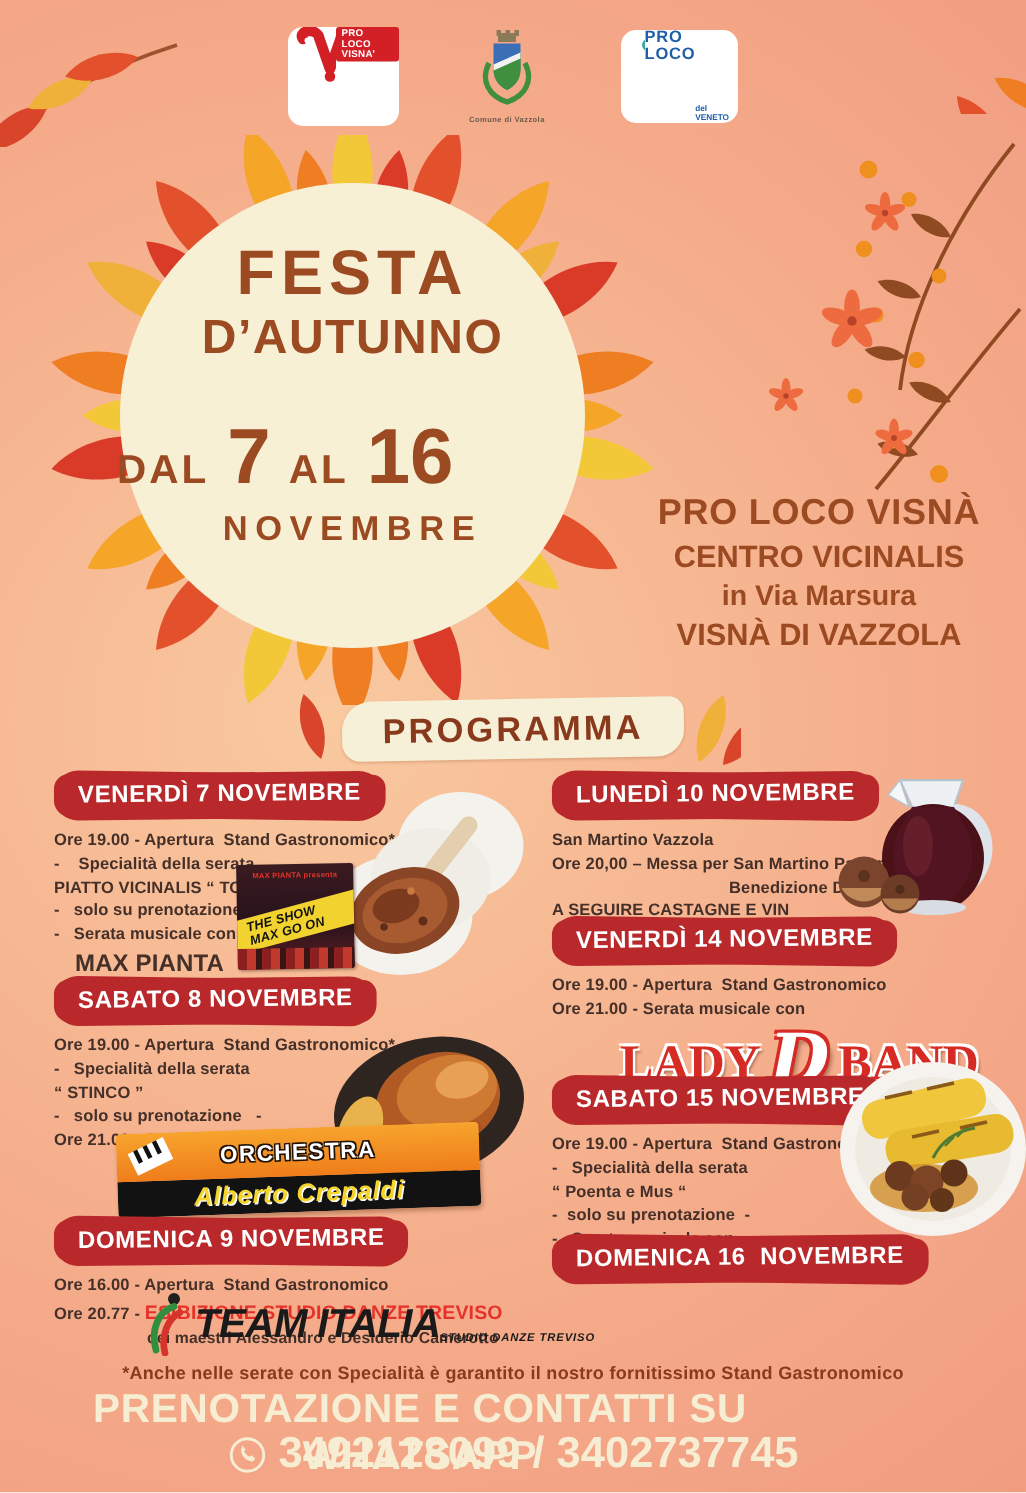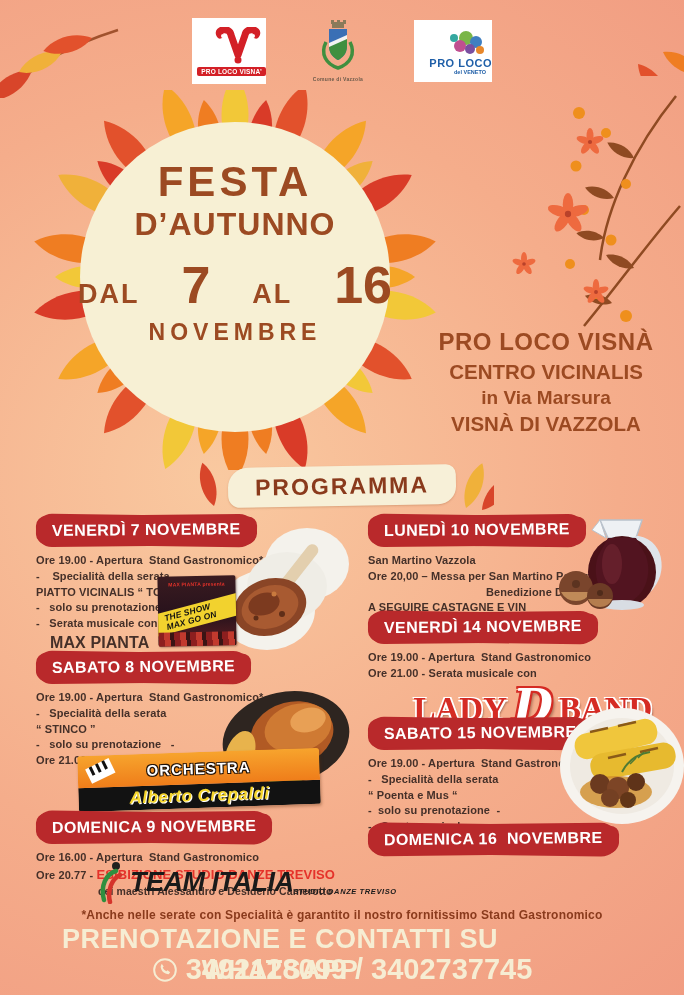--- a/index.html
+++ b/index.html
@@ -18,21 +18,21 @@
   .ev p{margin:0 0 2px;font-weight:700;font-size:11px;line-height:1.25;
         color:#453029;letter-spacing:.1px;white-space:pre;}
   .ev .gap{margin-top:8px;}
   .red-big{color:#e5322a;font-size:14.5px;letter-spacing:.3px;}
   .red-med{color:#e5322a;font-size:13px;}
   .red-inline{color:#e5322a;font-size:13px;font-weight:700;}
   
   .title-box{left:78px;top:158px;width:314px;text-align:center;color:#9c4a22;}
   .t1{font-size:42px;font-weight:800;letter-spacing:4px;line-height:1.15;}
   .t2{font-size:32px;font-weight:800;letter-spacing:1px;line-height:1.15;}
-  .daterow{display:flex;justify-content:space-between;align-items:baseline;gap:12px;margin-top:12px;}
+  .daterow{display:flex;justify-content:flex-start;align-items:baseline;gap:12px;margin-top:32px;}
   .dsmall{font-size:27px;font-weight:800;letter-spacing:2px;}
   .dbig{font-size:52px;font-weight:800;}
   .month{font-size:23px;font-weight:800;letter-spacing:5px;margin-top:4px;}
   
   .venue{left:408px;top:328px;width:276px;text-align:center;color:#9c4a22;font-weight:800;}
   .venue .v1{font-size:24px;letter-spacing:.5px;margin-bottom:4px;}
   .venue .v2{font-size:20.5px;margin-bottom:3px;}
   .venue .v3{font-size:19px;margin-bottom:3px;}
   .venue .v4{font-size:20.5px;}
   
@@ -41,22 +41,22 @@
         transform:rotate(-1deg);box-shadow:0 1px 2px rgba(140,70,30,.25);}
   .prog span{color:#8a3a1c;font-size:23px;font-weight:800;letter-spacing:2px;}
   
   .note{left:0;top:908px;width:684px;text-align:center;color:#8a3a1c;
         font-size:12px;font-weight:700;letter-spacing:.2px;}
   .wa1{left:0;top:924px;width:560px;text-align:center;color:#f6edd3;
        font-size:27px;font-weight:800;letter-spacing:.5px;}
   .wa2{left:0;top:953px;width:684px;text-align:center;color:#f6edd3;
        font-size:29px;font-weight:800;display:flex;justify-content:center;align-items:center;gap:8px;}
   
-  .logo-card{background:#fff;border-radius:0;display:flex;flex-direction:column;
-             align-items:flex-end;justify-content:center;}
+  .logo-card{background:#fff;border-radius:10px;display:flex;flex-direction:row;
+             align-items:flex-start;justify-content:center;}
   .visna-ribbon{background:#d32027;color:#fff;font-size:6.5px;font-weight:700;
                 padding:1px 4px;border-radius:2px;letter-spacing:.2px;}
   .crest-caption{font-size:5px;color:#6b5a4a;font-weight:700;margin-top:2px;letter-spacing:.3px;}
   .veneto-text{color:#1f5fa8;font-size:11px;font-weight:800;letter-spacing:.5px;line-height:1;}
   .veneto-sub{color:#1f5fa8;font-size:5.5px;font-weight:700;align-self:flex-end;margin-right:6px;}
   
   .ladyband{display:flex;align-items:center;justify-content:center;gap:6px;margin-top:6px;margin-left:14px;}
   .lb-word{font-family:"Liberation Serif",serif;font-weight:700;font-size:33px;color:#d52b24;
            text-shadow:-1.5px -1.5px 0 #fff,1.5px -1.5px 0 #fff,-1.5px 1.5px 0 #fff,1.5px 1.5px 0 #fff,2px 3px 2px rgba(60,20,10,.45);}
   .lb-d{font-family:"DejaVu Serif",serif;font-style:italic;font-weight:700;font-size:46px;color:#fff;

